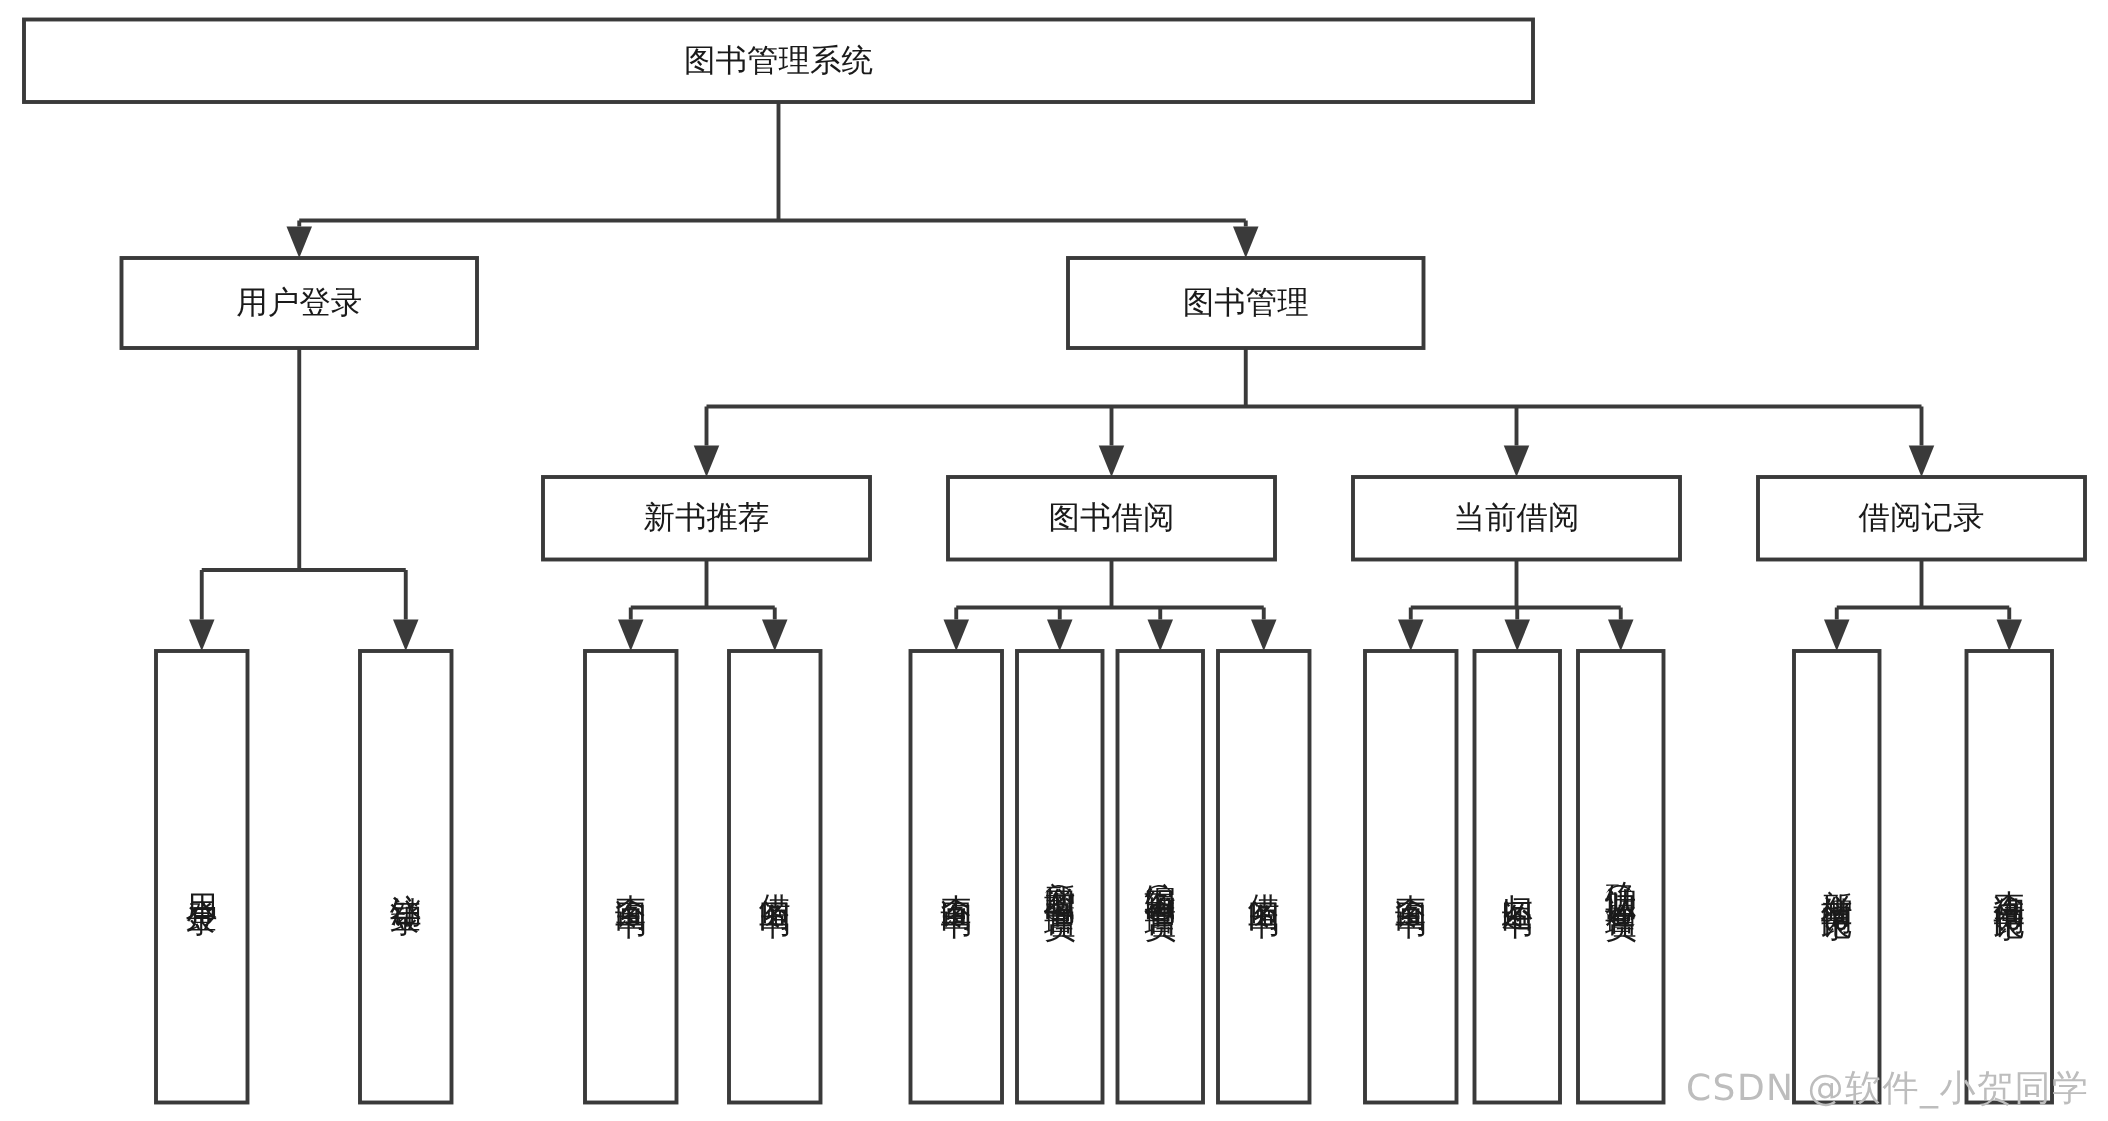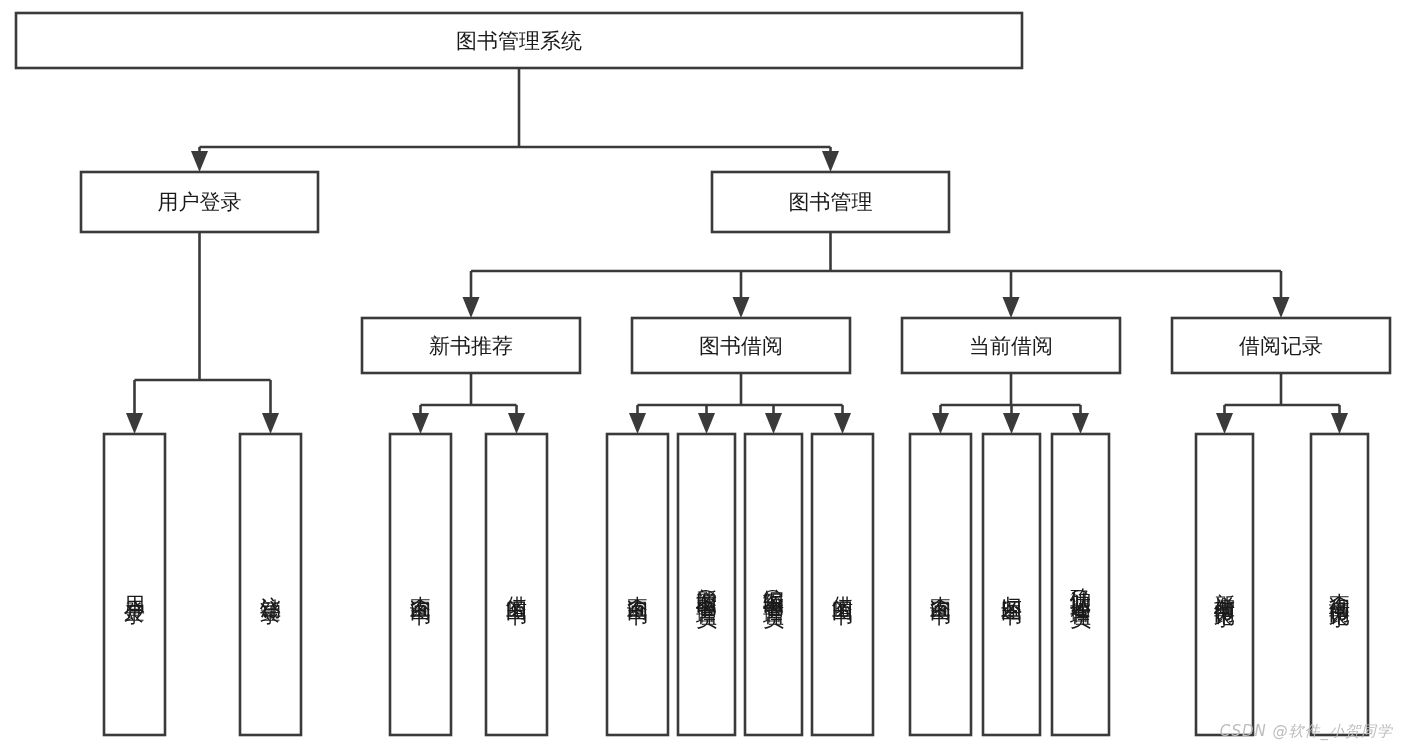--- a/index.html
+++ b/index.html
@@ -59,25 +59,24 @@
     display: flex;
     align-items: center;
     justify-content: center;
     pointer-events: none;
   }
   .watermark {
     position: absolute;
     right: 12px;
     bottom: 6px;
     font-family: "DejaVu Sans", "Liberation Sans", sans-serif;
-    font-size: 15px;
+    font-size: 24px;
     color: #bdbdbd;
     letter-spacing: 1px;
     white-space: nowrap;
-    font-style: italic;
   }
 </style>
 </head>
 <body>
 
 <div id="diagram-root">
 
   <svg class="flow" viewBox="0 0 1405 747" xmlns="http://www.w3.org/2000/svg">
     <g id="connectors">
         <path d="M 519 68 L 519 147" class="conn"></path>

